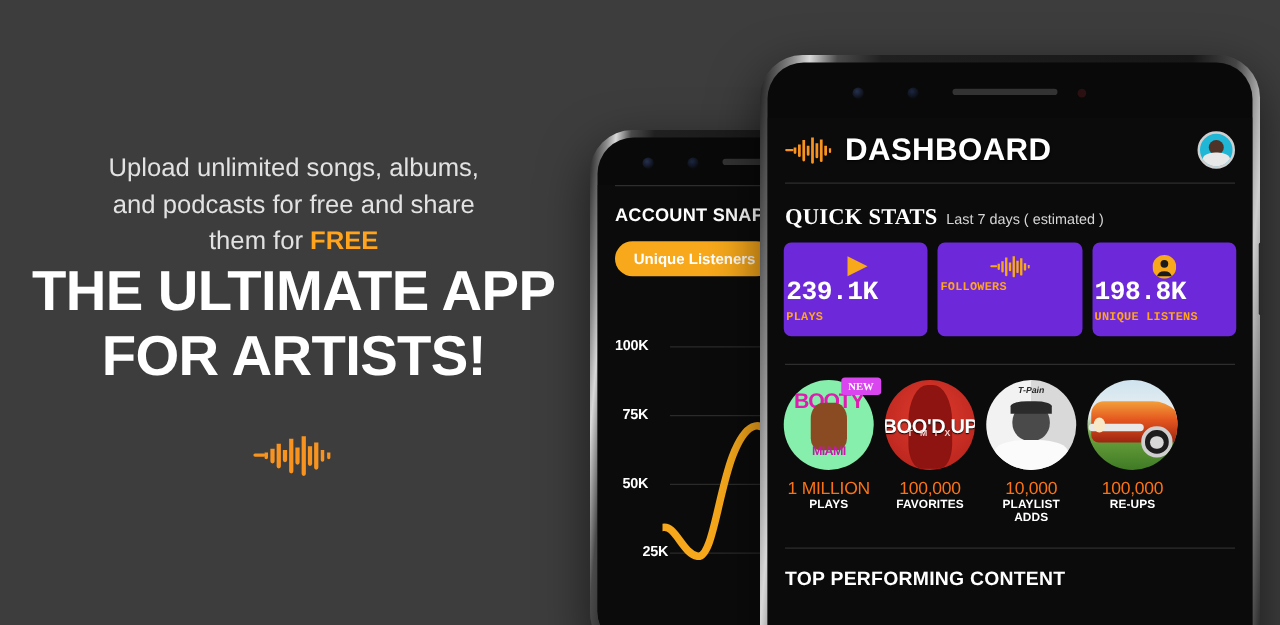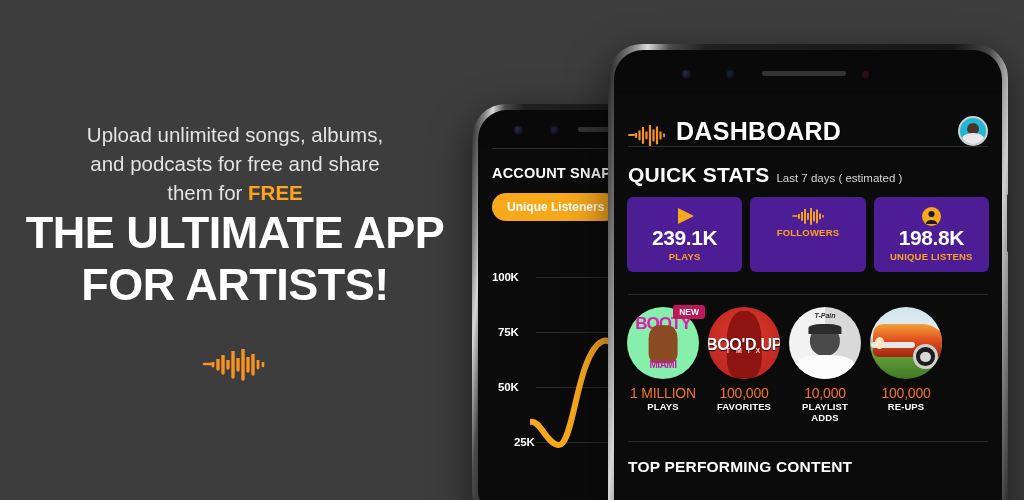--- a/index.html
+++ b/index.html
@@ -52,21 +52,21 @@
   .cam { position:absolute; width:9px; height:9px; border-radius:50%;
          background:radial-gradient(circle at 40% 35%,#24304e 0%,#0d0f16 70%); top:16px; }
   .cam.b { background:radial-gradient(circle at 40% 35%,#1b2740 0%,#0a0c12 70%); }
   .speaker { position:absolute; height:5px; border-radius:3px; background:#333; top:17px; }
   .irdot { position:absolute; width:7px; height:7px; border-radius:50%;
            background:#2a1010; top:17px; }
   .screen { position:absolute; left:0; right:0; background:#0b0b0b; overflow:hidden; }
   .sidebtn { position:absolute; width:3px; border-radius:2px; background:#2c2c2c; }
 
   
-  .app-head { display:flex; align-items:flex-end; padding:0 14px; }
+  .app-head { display:flex; align-items:center; padding:0 14px; }
   .app-title {
     color:#fff; font-weight:bold; letter-spacing:0.3px;
     text-shadow:0 1px 2px rgba(0,0,0,.9);
   }
   .avatar {
     margin-left:auto; border-radius:50%;
     background:#20b7d6; border:2px solid #cfcfcf;
     position:relative; overflow:hidden; flex:none;
   }
   .avatar .head { position:absolute; left:50%; top:18%; transform:translateX(-50%);
@@ -75,37 +75,37 @@
                   width:84%; height:48%; border-radius:46% 46% 0 0; background:#e8e8e8; }
   .divider { height:1px; background:#2e2e2e; margin:0 14px; }
 
   .sect-head { display:flex; align-items:baseline; padding:0 14px; }
   .sect-title { color:#fff; font-weight:bold; letter-spacing:.2px; }
   .sect-sub { color:#d6d6d6; margin-left:7px; }
 
   
   .stat-row { display:flex; gap:8px; padding:0 13px; }
   .stat-card {
-    flex:1; background:#4c1d95; border-radius:6px;
-    padding:9px 2px 10px; text-align:center;
+    flex:1; background:#6d28d9; border-radius:6px;
+    padding:9px 2px 10px; text-align:left;font-family:Liberation Mono, monospace;
   }
   .stat-ico { height:20px; display:flex; align-items:center; justify-content:center; }
   .stat-val { color:#fff; font-size:21px; font-weight:bold; line-height:24px; letter-spacing:-.4px; }
   .stat-lbl { color:#ffa41c; font-size:9.5px; font-weight:bold; letter-spacing:.2px; margin-top:1px; }
 
   
   .ms-row { display:flex; padding:0 13px; gap:9px; }
   .ms { text-align:center; width:72px; }
   .ms-art { width:72px; height:72px; border-radius:50%; position:relative; overflow:hidden; }
   .ms-val { color:#f97316; font-size:14px; font-weight:normal; margin-top:6px; letter-spacing:-.2px; }
   .ms-lbl { color:#fff; font-size:9.5px; font-weight:bold; letter-spacing:.1px; }
   .newtag {
     position:absolute; right:-6px; top:-2px;
-    background:#be185d; color:#fff; font-size:8.5px; font-weight:bold;
-    padding:2px 6px; border-radius:3px; z-index:5;
+    background:#d946ef; color:#fff; font-size:8.5px; font-weight:bold;
+    padding:2px 6px; border-radius:3px; z-index:5;font-family:Liberation Serif, serif;
   }
   .ms-wrap { position:relative; width:72px; }
 
   
   .art-yellow { background:#86efac; }
   .art-yellow .fig { position:absolute; left:50%; top:52%; transform:translate(-50%,-50%);
                      width:40%; height:52%; background:#8a4b22; border-radius:34% 34% 26% 26%; }
   .art-yellow .t1 { position:absolute; left:50%; top:10%; transform:translate(-50%,0);
                     color:#e01bb0; font-size:17px; font-weight:bold; letter-spacing:-1px; }
   .art-yellow .t2 { position:absolute; left:50%; bottom:12%; transform:translate(-50%,0);
@@ -254,21 +254,21 @@
         </span>
         <span class="app-title" style="font-size:25px;">DASHBOARD</span>
         <span class="avatar" style="width:30px; height:30px;">
           <span class="head"></span>
           <span class="body"></span>
         </span>
       </div>
       <div class="divider"></div>
 
       <div class="sect-head" style="margin-top:16px;">
-        <span class="sect-title" style="font-size:21px;">QUICK STATS</span>
+        <span class="sect-title" style="font-size:18px;font-family:Liberation Serif, serif;">QUICK STATS</span>
         <span class="sect-sub" style="font-size:11.5px;">Last 7 days ( estimated )</span>
       </div>
 
       <div class="stat-row" style="margin-top:10px;">
 
         <div class="stat-card">
           <div class="stat-ico">
             <svg width="20" height="18" viewBox="0 0 20 18">
                 <polygon points="3,1 19,9 3,17" fill="#f7a81b"></polygon>
               </svg>

